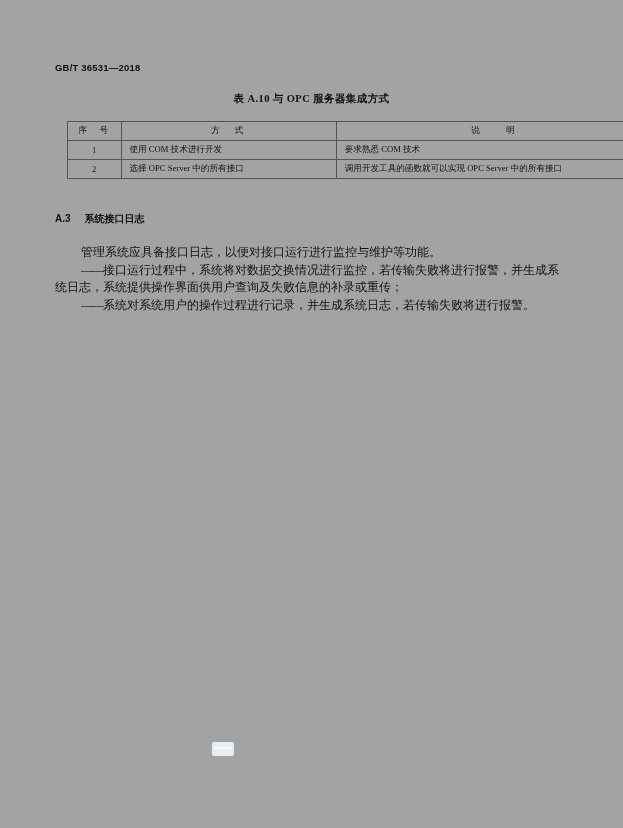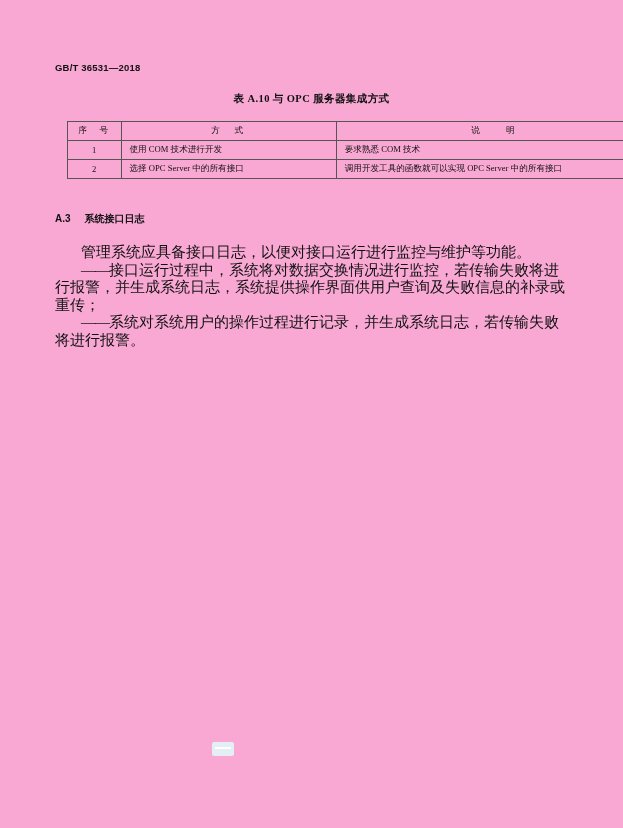--- a/index.html
+++ b/index.html
@@ -8,21 +8,21 @@
     background: #ffffff;
   }
   body {
     font-family: "Liberation Serif", serif;
     color: #1a1a1a;
   }
   .page {
     position: relative;
     width: 623px;
     height: 828px;
-    background: #f9a8d4;
+    background: #a3a3a3;
     overflow: hidden;
     text-decoration: underline;
   }
   .std-header {
     position: absolute;
     left: 55px;
     top: 62px;
     font-family: "Liberation Sans", sans-serif;
     font-weight: bold;
     font-size: 9.5px;
@@ -79,21 +79,21 @@
     font-weight: bold;
     font-size: 10px;
     color: #111;
   }
   .sec-head .num { margin-right: 14px; }
   .body-text {
     position: absolute;
     left: 55px;
     top: 244px;
     width: 510px;
-    font-size: 15px;
+    font-size: 12px;
     line-height: 17.5px;
     color: #111;
   }
   .p-indent { text-indent: 26px; }
   .dash-item {
     text-indent: 26px;
   }
   .dash {
     letter-spacing: -1px;
   }

